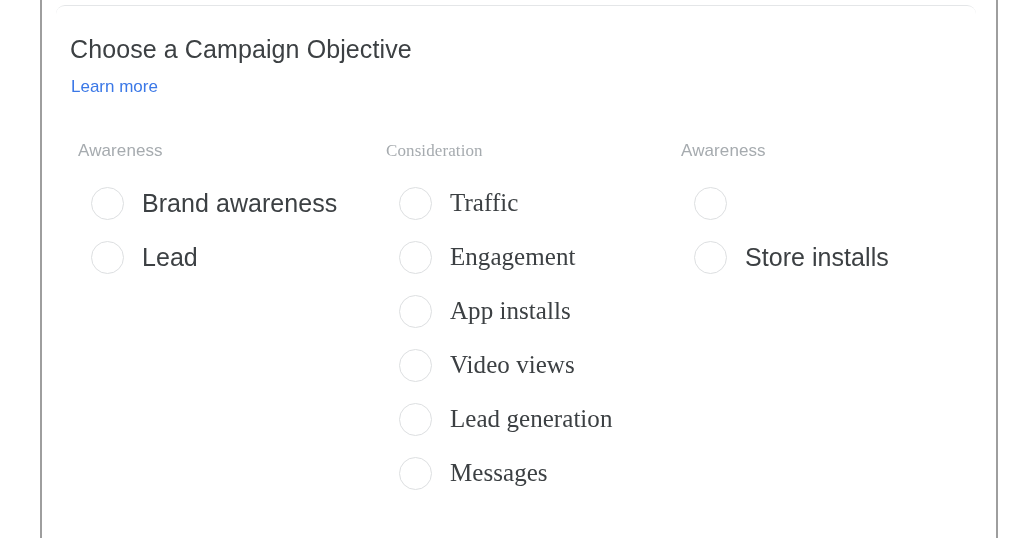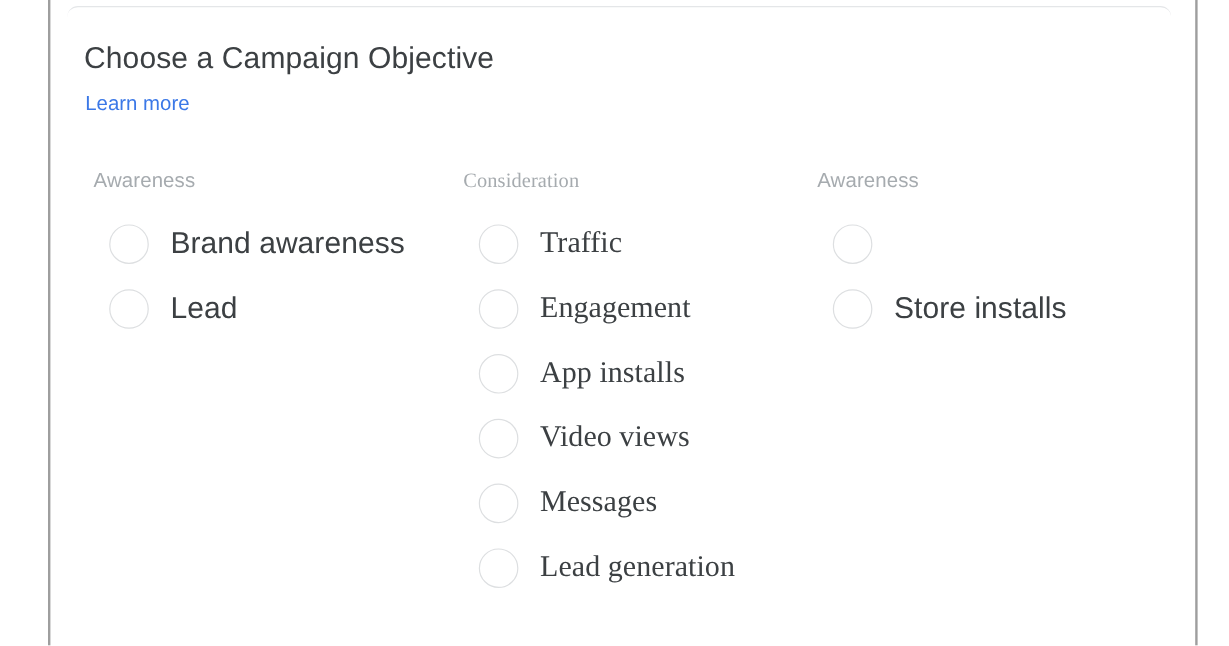--- a/index.html
+++ b/index.html
@@ -187,25 +187,25 @@
               <li class="option">
                 <span class="radio"></span>
                 <span class="option-label">App installs</span>
               </li>
               <li class="option">
                 <span class="radio"></span>
                 <span class="option-label">Video views</span>
               </li>
               <li class="option">
                 <span class="radio"></span>
+                <span class="option-label">Lead generation</span>
+              </li>
+              <li class="option">
+                <span class="radio"></span>
                 <span class="option-label">Messages</span>
-              </li>
-              <li class="option">
-                <span class="radio"></span>
-                <span class="option-label">Lead generation</span>
               </li>
             </ul>
           </div>
           <div class="column col-2">
             <div class="column-title">Awareness</div>
             <ul class="option-list">
               <li class="option">
                 <span class="radio"></span>
               </li>
               <li class="option">

